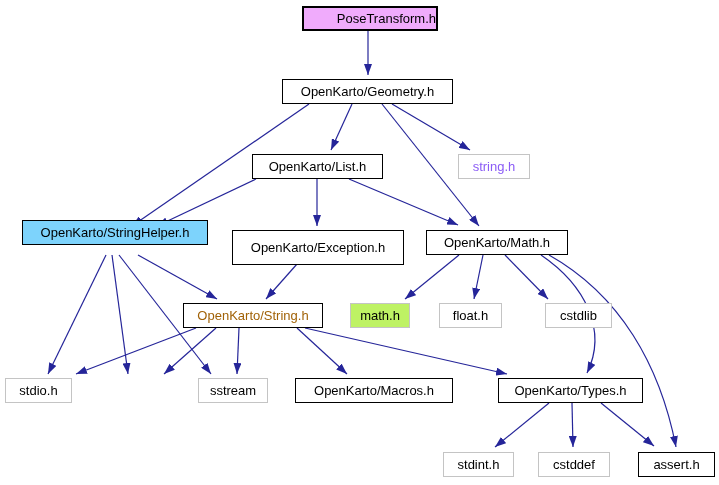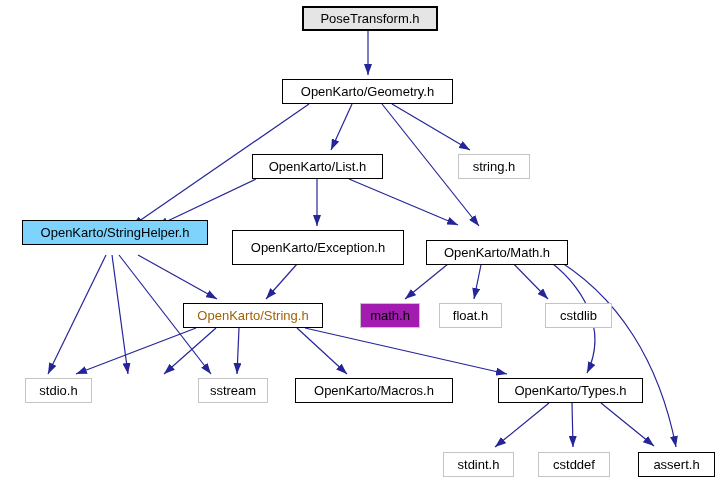--- a/index.html
+++ b/index.html
@@ -49,54 +49,54 @@
         <path d="M483,255 L474,299" class="edge" stroke="#252599" marker-end="url(#arrow)"></path>
         <path d="M505,255 L548,299" class="edge" stroke="#252599" marker-end="url(#arrow)"></path>
         <path d="M541,255 C585,285 608,330 587,373" class="edge" stroke="#252599" marker-end="url(#arrow)"></path>
         <path d="M549,255 C620,295 660,365 676,447" class="edge" stroke="#252599" marker-end="url(#arrow)"></path>
         <path d="M549,403 L495,447" class="edge" stroke="#252599" marker-end="url(#arrow)"></path>
         <path d="M572,403 L573,447" class="edge" stroke="#252599" marker-end="url(#arrow)"></path>
         <path d="M601,403 L654,446" class="edge" stroke="#252599" marker-end="url(#arrow)"></path>
       </g>
   </svg>
   <div id="node-layer">
-      <div class="node focus" style="left: 302px; top: 6px; width: 136px; height: 25px; background: #e5e5e5; border-color: rgb(0, 0, 0); color: rgb(0, 0, 0);">
+      <div class="node focus" style="left: 302px; top: 6px; width: 136px; height: 25px; background: #f0abfc; border-color: rgb(0, 0, 0); color: rgb(0, 0, 0); justify-content: flex-end;">
         <span>PoseTransform.h</span>
       </div>
       <div class="node internal" style="left: 282px; top: 79px; width: 171px; height: 25px; background: rgb(255, 255, 255); border-color: rgb(0, 0, 0); color: rgb(0, 0, 0); align-items: center;">
         <span>OpenKarto/Geometry.h</span>
       </div>
       <div class="node internal" style="left: 252px; top: 154px; width: 131px; height: 25px; background: rgb(255, 255, 255); border-color: rgb(0, 0, 0); color: rgb(0, 0, 0);">
         <span>OpenKarto/List.h</span>
       </div>
-      <div class="node external" style="left: 458px; top: 154px; width: 72px; height: 25px; background: rgb(255, 255, 255); border-color: rgb(196, 196, 196); color: #000000;">
+      <div class="node external" style="left: 458px; top: 154px; width: 72px; height: 25px; background: rgb(255, 255, 255); border-color: rgb(196, 196, 196); color: #8b5cf6;">
         <span>string.h</span>
       </div>
       <div class="node internal" style="left: 22px; top: 220px; width: 186px; height: 25px; background: #7dd3fc; border-color: rgb(0, 0, 0); color: rgb(0, 0, 0);">
         <span>OpenKarto/StringHelper.h</span>
       </div>
       <div class="node internal" style="left: 232px; top: 230px; width: 172px; height: 35px; background: rgb(255, 255, 255); border-color: rgb(0, 0, 0); color: rgb(0, 0, 0);">
         <span>OpenKarto/Exception.h</span>
       </div>
-      <div class="node internal" style="left: 426px; top: 240px; width: 142px; height: 25px; background: rgb(255, 255, 255); border-color: rgb(0, 0, 0); color: rgb(0, 0, 0);">
+      <div class="node internal" style="left: 426px; top: 230px; width: 142px; height: 25px; background: rgb(255, 255, 255); border-color: rgb(0, 0, 0); color: rgb(0, 0, 0);">
         <span>OpenKarto/Math.h</span>
       </div>
       <div class="node internal" style="left: 183px; top: 303px; width: 140px; height: 25px; background: rgb(255, 255, 255); border-color: rgb(0, 0, 0); color: #a16207;">
         <span>OpenKarto/String.h</span>
       </div>
-      <div class="node external" style="left: 360px; top: 303px; width: 60px; height: 25px; background: #a21caf; border-color: rgb(196, 196, 196); color: rgb(0, 0, 0);">
+      <div class="node external" style="left: 350px; top: 303px; width: 60px; height: 25px; background: #bef264; border-color: rgb(196, 196, 196); color: rgb(0, 0, 0);">
         <span>math.h</span>
       </div>
       <div class="node external" style="left: 439px; top: 303px; width: 63px; height: 25px; background: rgb(255, 255, 255); border-color: rgb(196, 196, 196); color: rgb(0, 0, 0);">
         <span>float.h</span>
       </div>
       <div class="node external" style="left: 545px; top: 303px; width: 67px; height: 25px; background: rgb(255, 255, 255); border-color: rgb(196, 196, 196); color: rgb(0, 0, 0);">
         <span>cstdlib</span>
       </div>
-      <div class="node external" style="left: 5px; top: 378px; width: 67px; height: 25px; background: rgb(255, 255, 255); border-color: rgb(196, 196, 196); color: rgb(0, 0, 0); margin-left: 20px;">
+      <div class="node external" style="left: 5px; top: 378px; width: 67px; height: 25px; background: rgb(255, 255, 255); border-color: rgb(196, 196, 196); color: rgb(0, 0, 0);">
         <span>stdio.h</span>
       </div>
       <div class="node external" style="left: 198px; top: 378px; width: 70px; height: 25px; background: rgb(255, 255, 255); border-color: rgb(196, 196, 196); color: rgb(0, 0, 0);">
         <span>sstream</span>
       </div>
       <div class="node internal" style="left: 295px; top: 378px; width: 158px; height: 25px; background: rgb(255, 255, 255); border-color: rgb(0, 0, 0); color: rgb(0, 0, 0);">
         <span>OpenKarto/Macros.h</span>
       </div>
       <div class="node internal" style="left: 498px; top: 378px; width: 145px; height: 25px; background: rgb(255, 255, 255); border-color: rgb(0, 0, 0); color: rgb(0, 0, 0);">
         <span>OpenKarto/Types.h</span>

